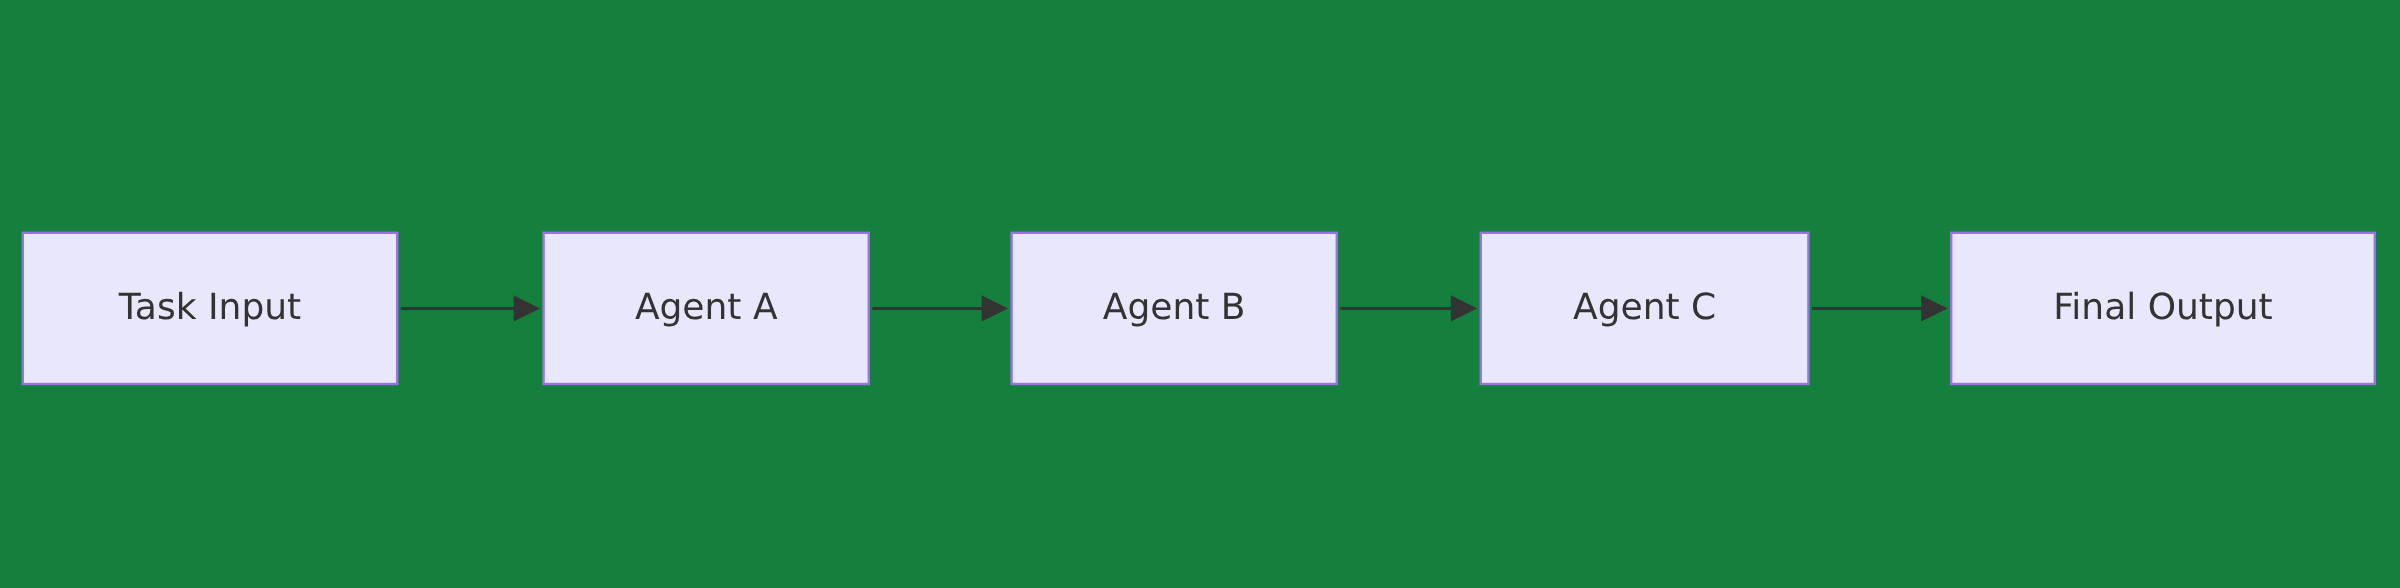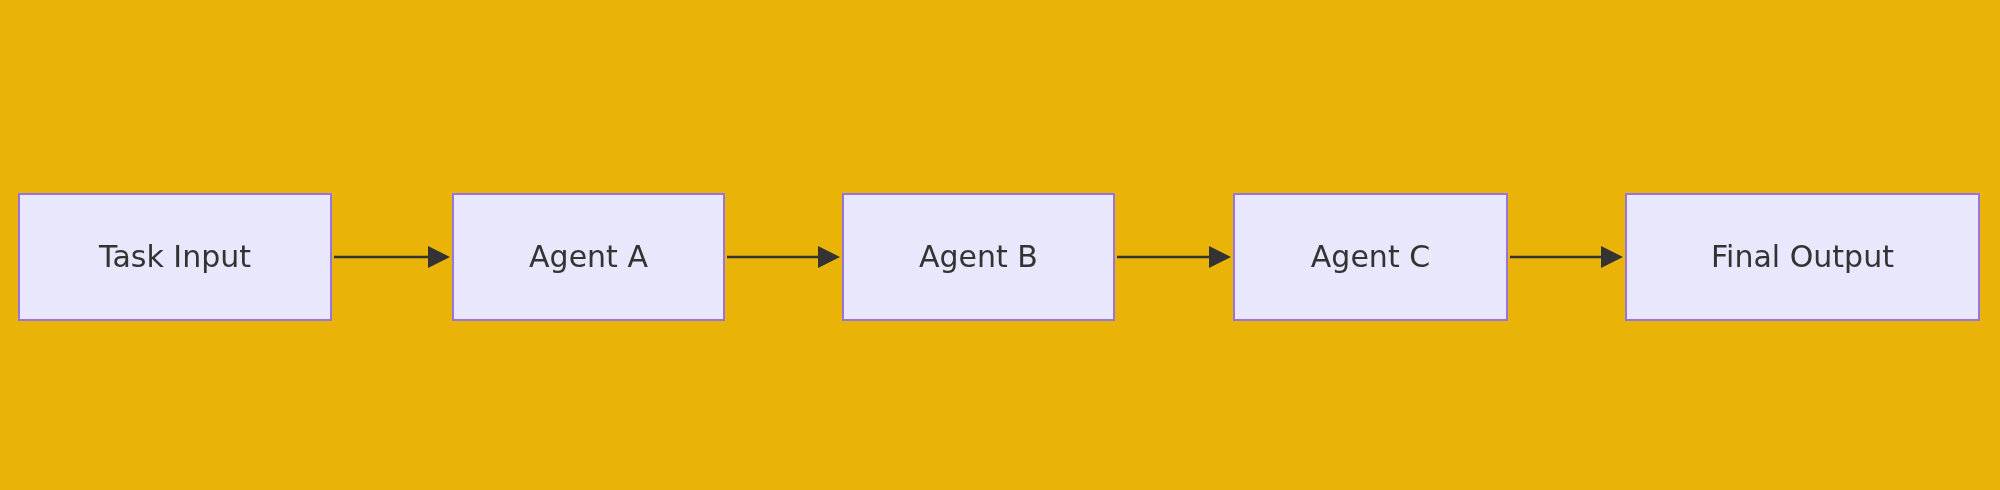--- a/index.html
+++ b/index.html
@@ -8,21 +8,21 @@
     padding: 0;
     background: #ffffff;
   }
   body {
     font-family: "DejaVu Sans", "Liberation Sans", sans-serif;
   }
   #canvas {
     position: relative;
     width: 2000px;
     height: 490px;
-    background: #eab308;
+    background: #15803d;
     overflow: hidden;
   }
   #flow-svg {
     position: absolute;
     left: 0;
     top: 0;
     width: 2000px;
     height: 490px;
     display: block;
   }

